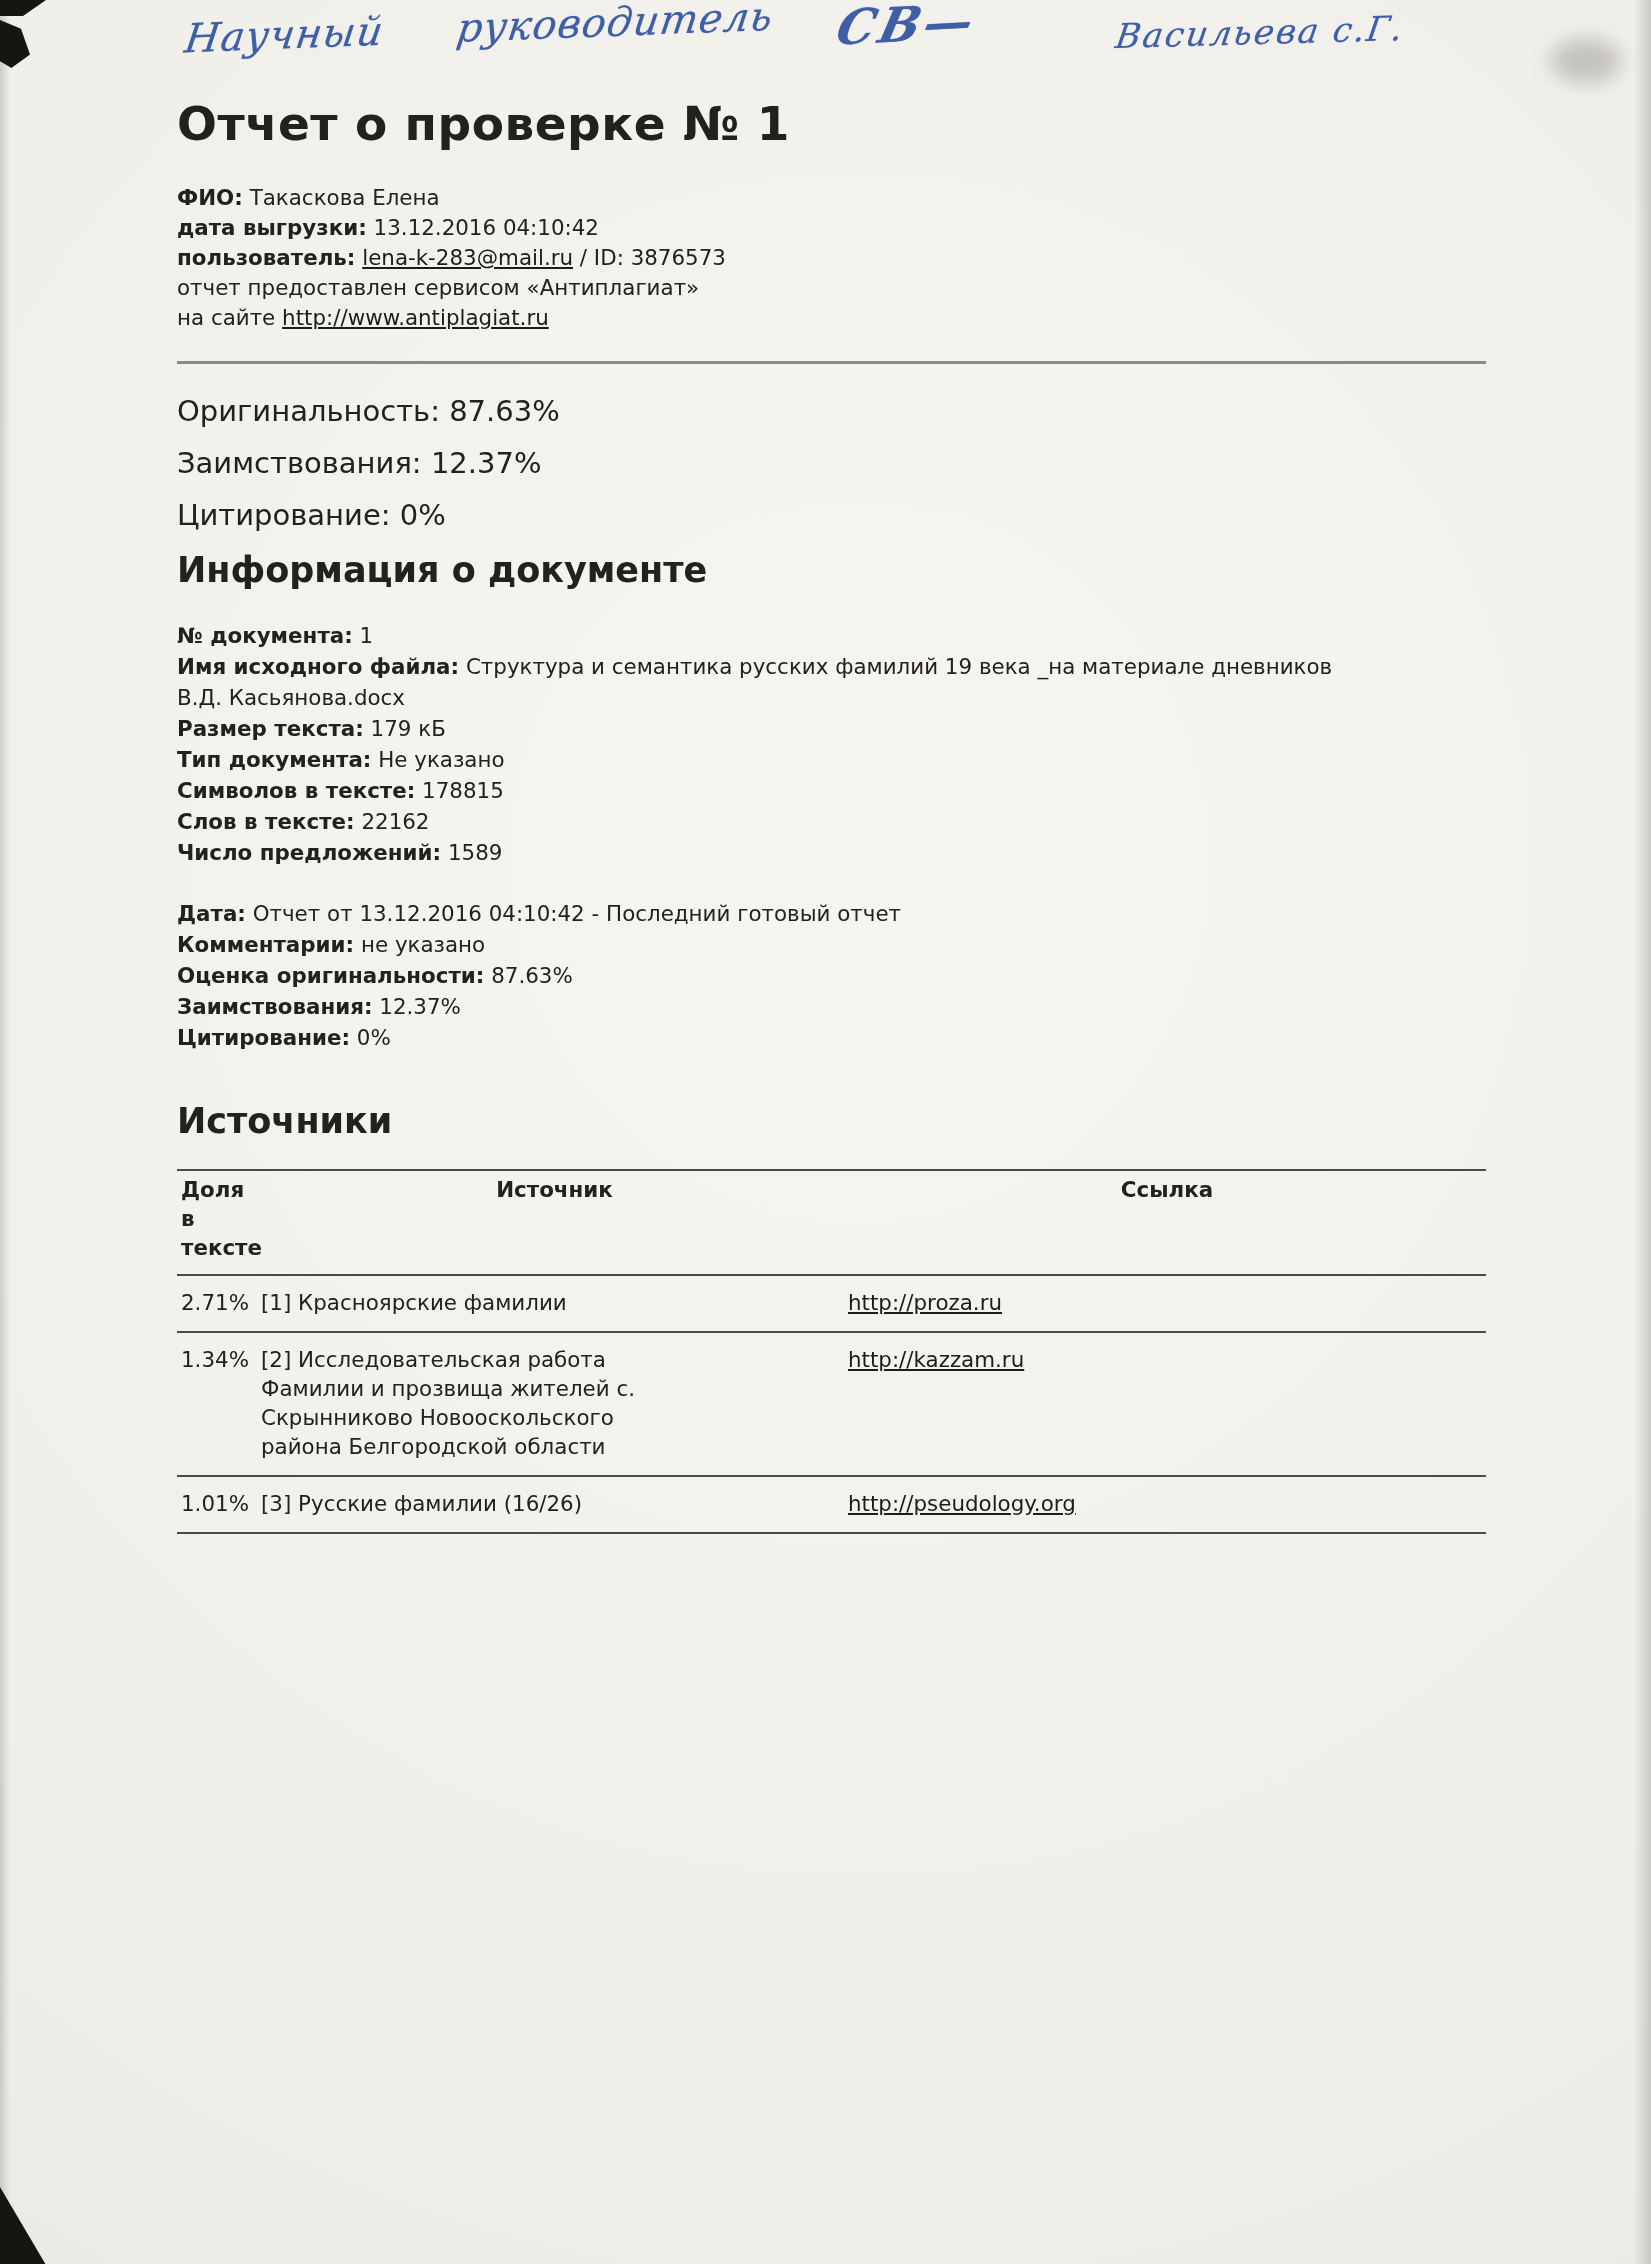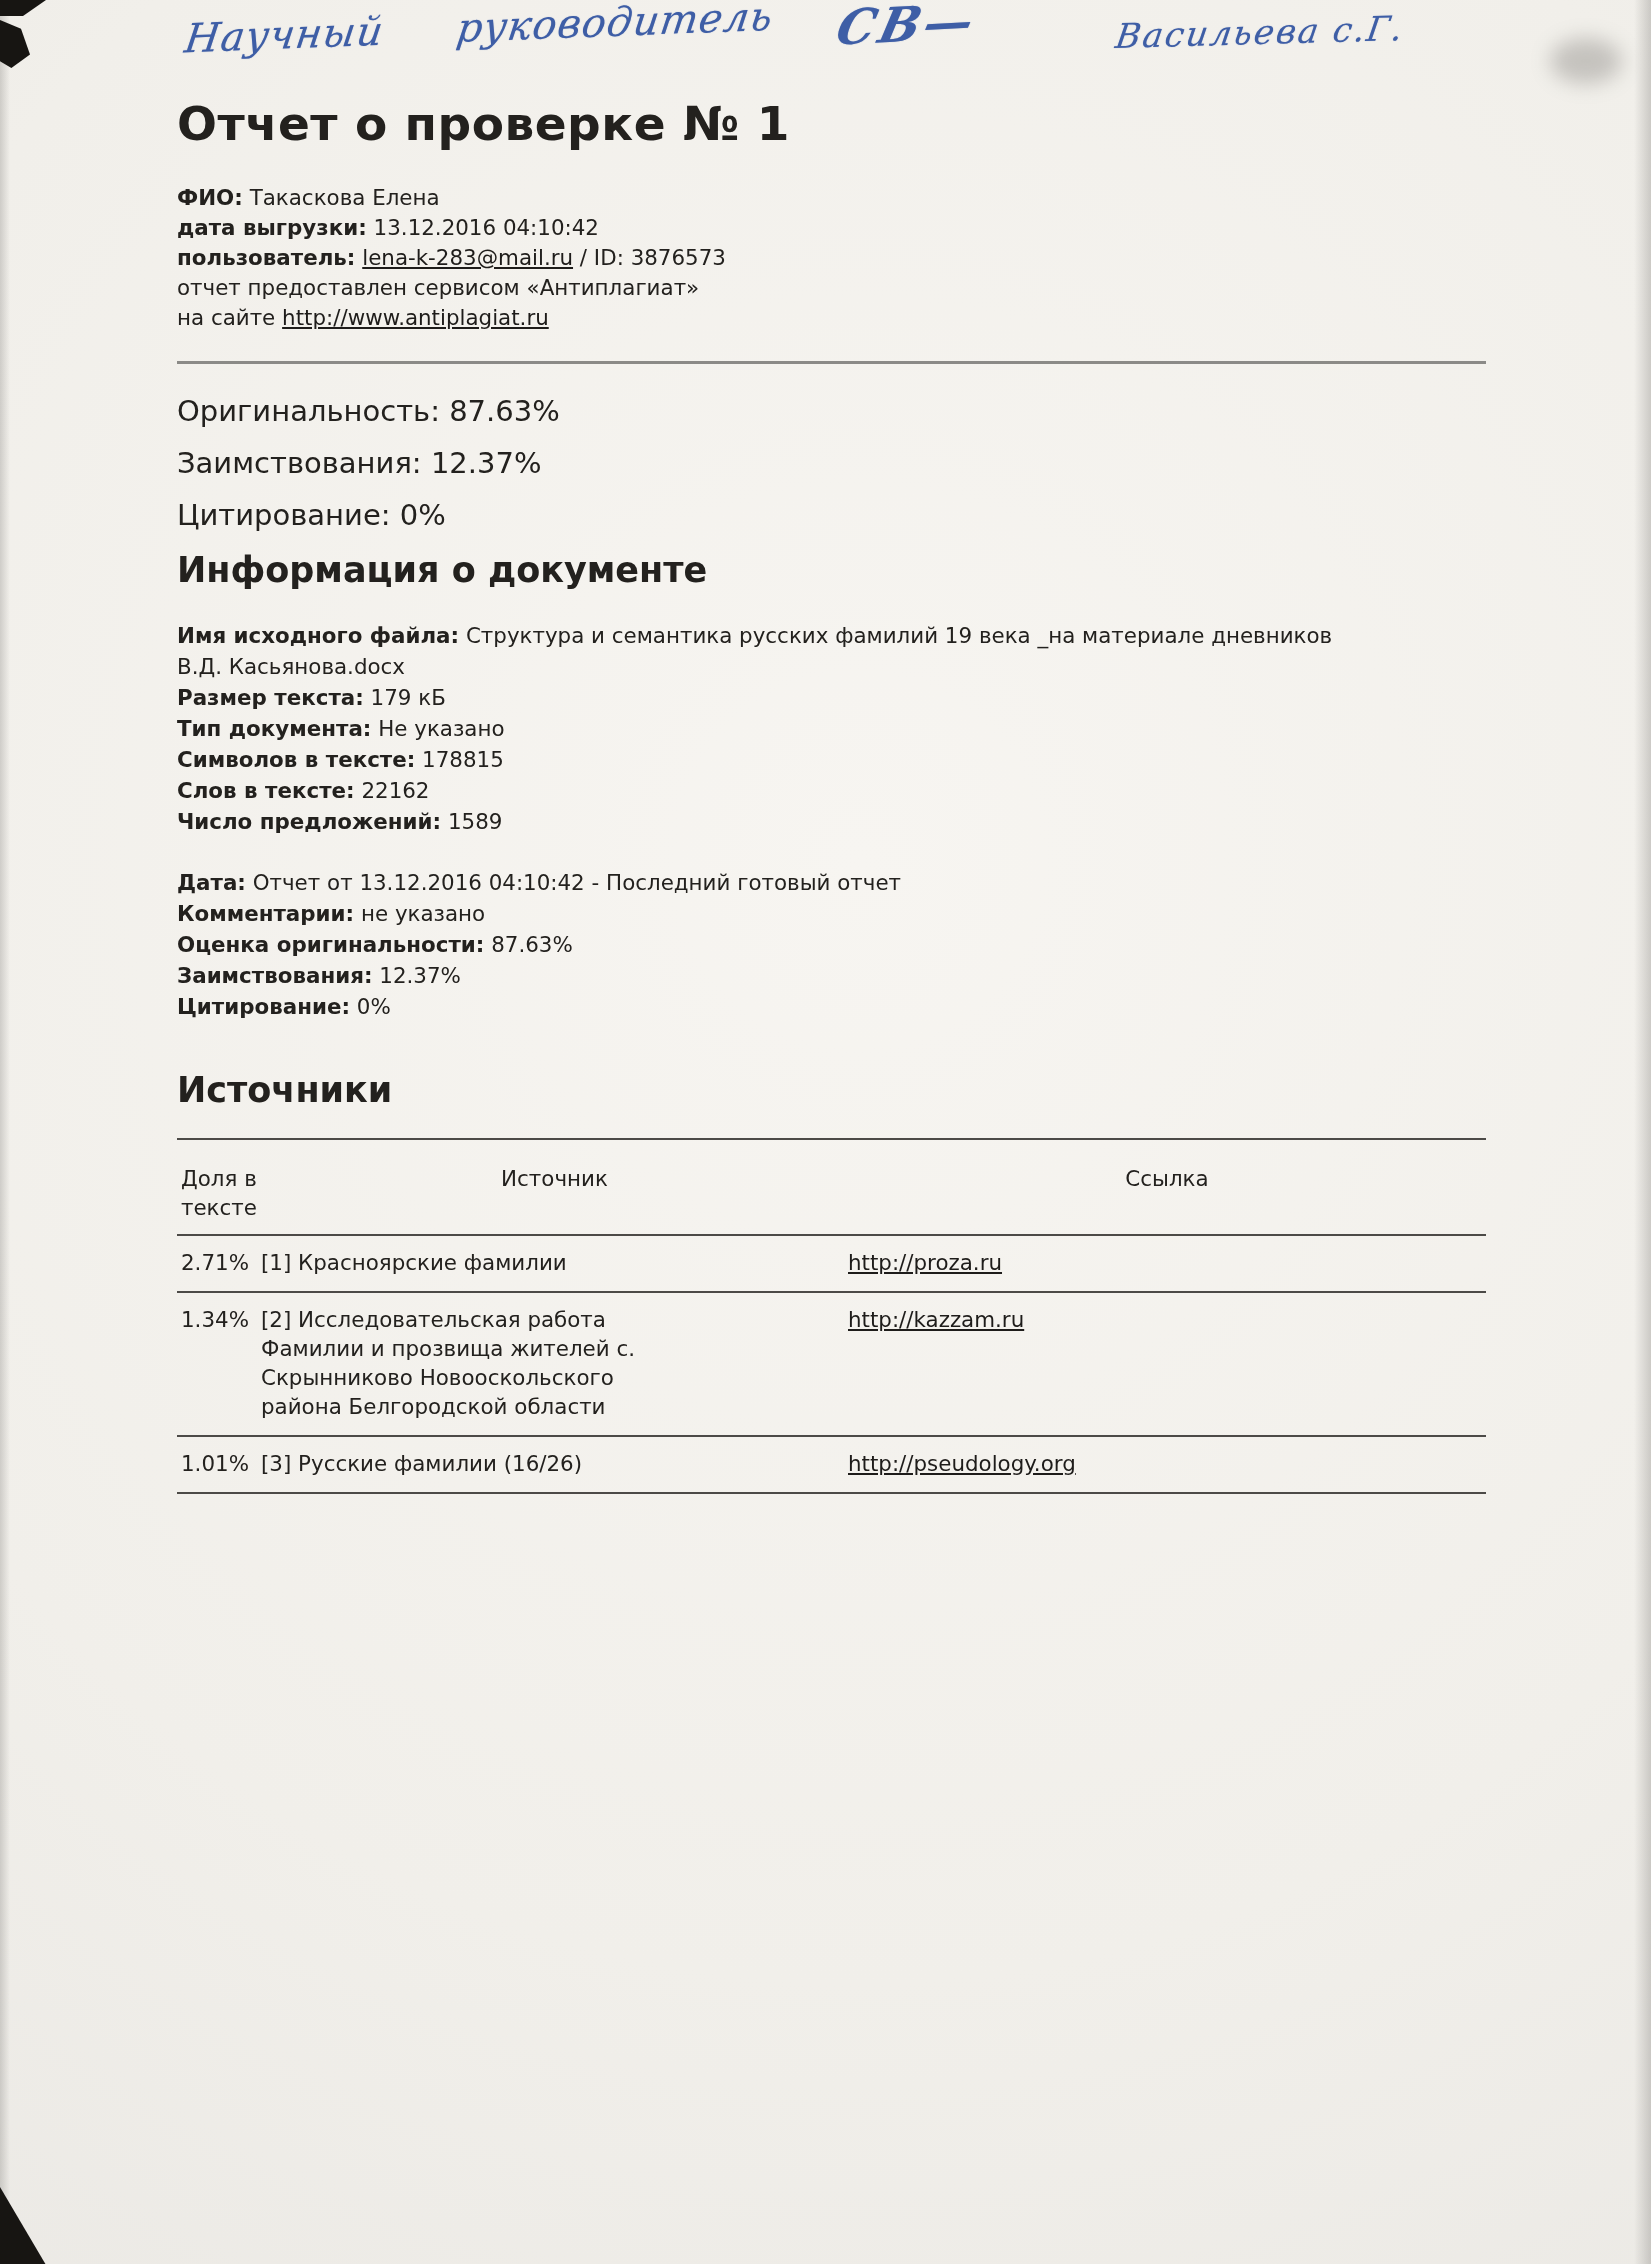--- a/index.html
+++ b/index.html
@@ -63,21 +63,21 @@
   .info-block b { font-weight: bold; }
 
   .sources-table {
     margin-top: 28px; border-collapse: collapse; width: 1309px;
     table-layout: fixed; font-size: 21.4px; line-height: 29px;
   }
   .sources-table col.col-share  { width: 84px; }
   .sources-table col.col-source { width: 587px; }
   .sources-table thead tr { border-top: 2px solid #4c4a47; border-bottom: 2px solid #4c4a47; }
   .sources-table tbody tr { border-bottom: 2px solid #4c4a47; }
-  .sources-table th { font-weight: normal; vertical-align: top; padding: 24px 0 12px 0; }
+  .sources-table th { font-weight: bold; vertical-align: top; padding: 4px 0 12px 0; }
   .sources-table td { vertical-align: top; padding: 12px 0 14px 0; }
   .th-share { text-align: left; padding-left: 4px !important; }
   .th-source, .th-link { text-align: center; }
   .cell-share { padding-left: 4px !important; }
   .cell-source { white-space: pre-line; padding-right: 40px !important; }
   .cell-link { text-align: left; }
 </style>
 </head>
 <body>
 
@@ -135,20 +135,24 @@
       <div class="score-line">
         <span>Цитирование:</span>
         <span>0%</span>
       </div>
     </div>
 
     <div class="section-heading h-doc">Информация о документе</div>
 
     <div class="info-block">
       <div class="info-row">
+        <b>№ документа:</b>
+        <span>1</span>
+      </div>
+      <div class="info-row">
         <b>Имя исходного файла:</b>
         <span>Структура и семантика русских фамилий 19 века _на материале дневников В.Д. Касьянова.docx</span>
       </div>
       <div class="info-row">
         <b>Размер текста:</b>
         <span>179 кБ</span>
       </div>
       <div class="info-row">
         <b>Тип документа:</b>
         <span>Не указано</span>

